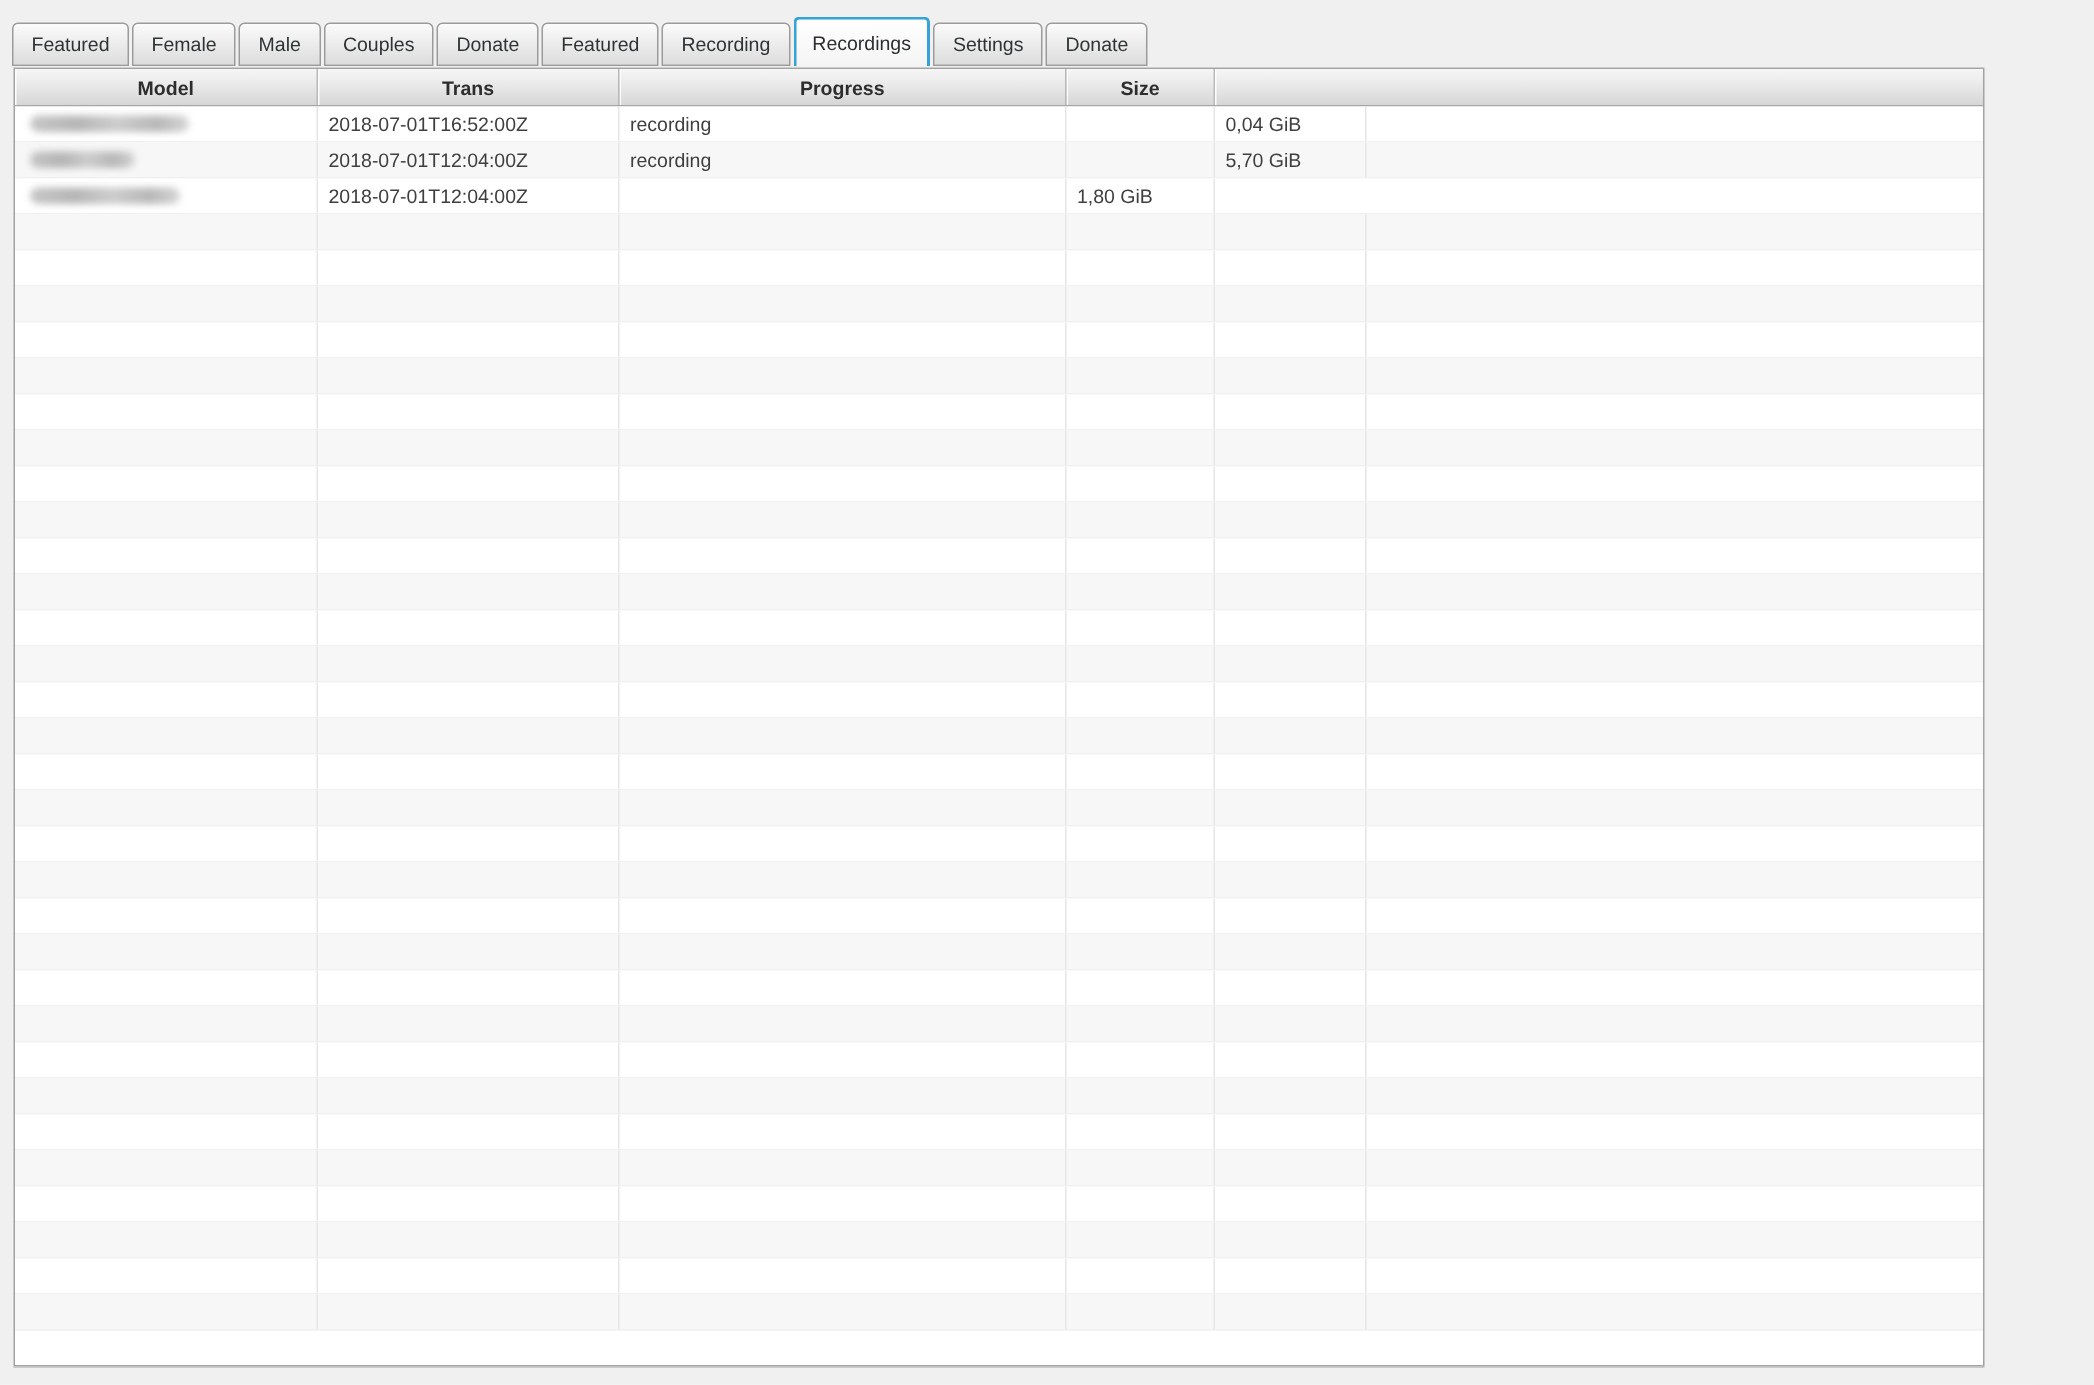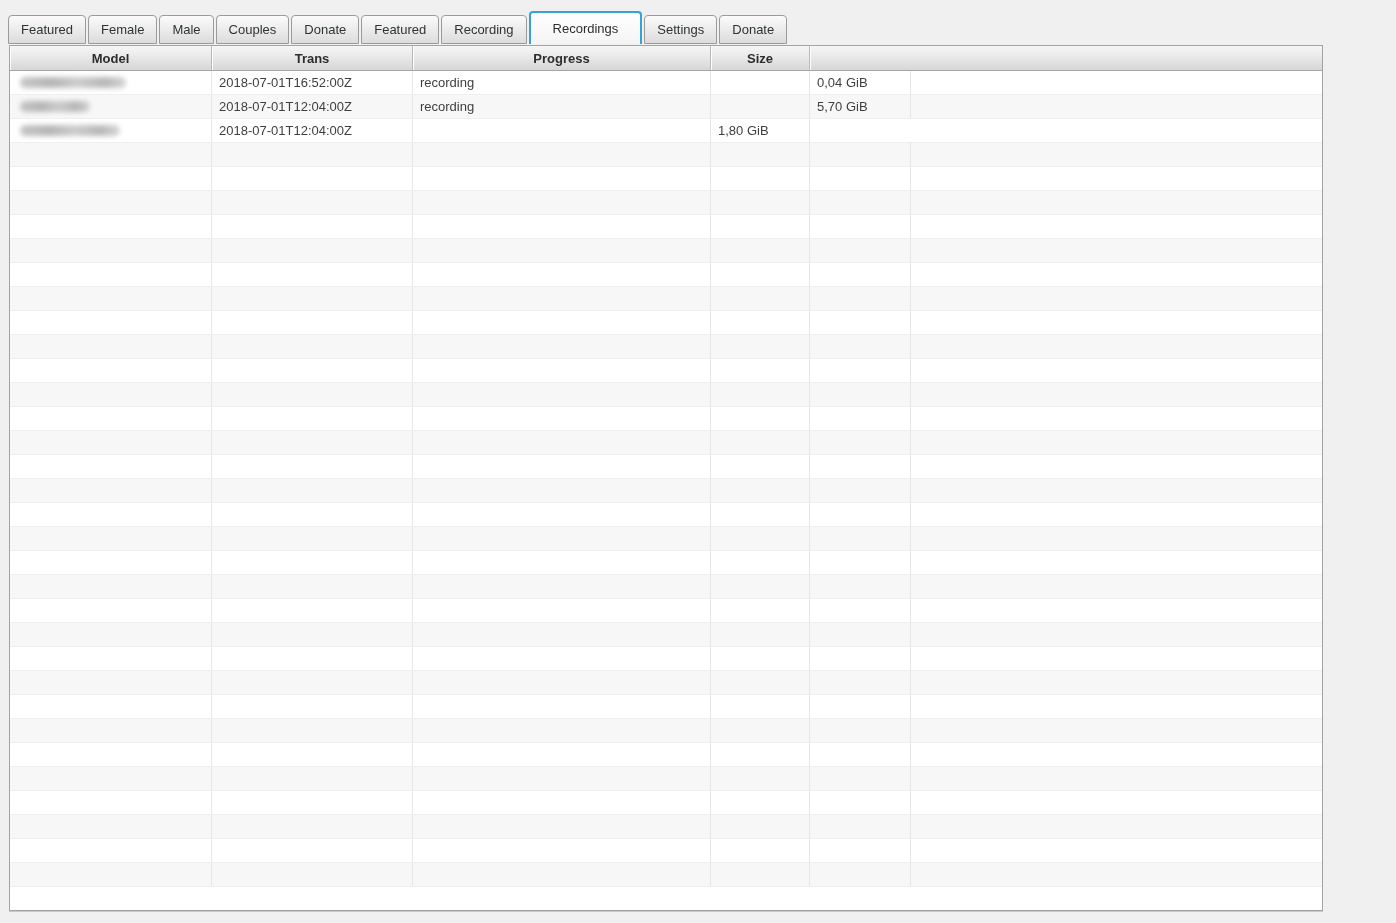--- a/index.html
+++ b/index.html
@@ -43,21 +43,21 @@
     border: 1px solid #9b9b9b;
     border-radius: 4px 4px 0 0;
     cursor: default;
     white-space: nowrap;
   }
   .tab.active {
     height: 31px;
     background: linear-gradient(#ffffff, #f4f4f4);
     border: 2px solid #35a3d5;
     border-bottom: none;
-    padding: 0 22px;
+    padding: 0 11px;
     position: relative;
     z-index: 4;
     color: #2b2f31;
   }
 
   
   .table-frame {
     position: absolute;
     top: 45px;
     left: 9px;

